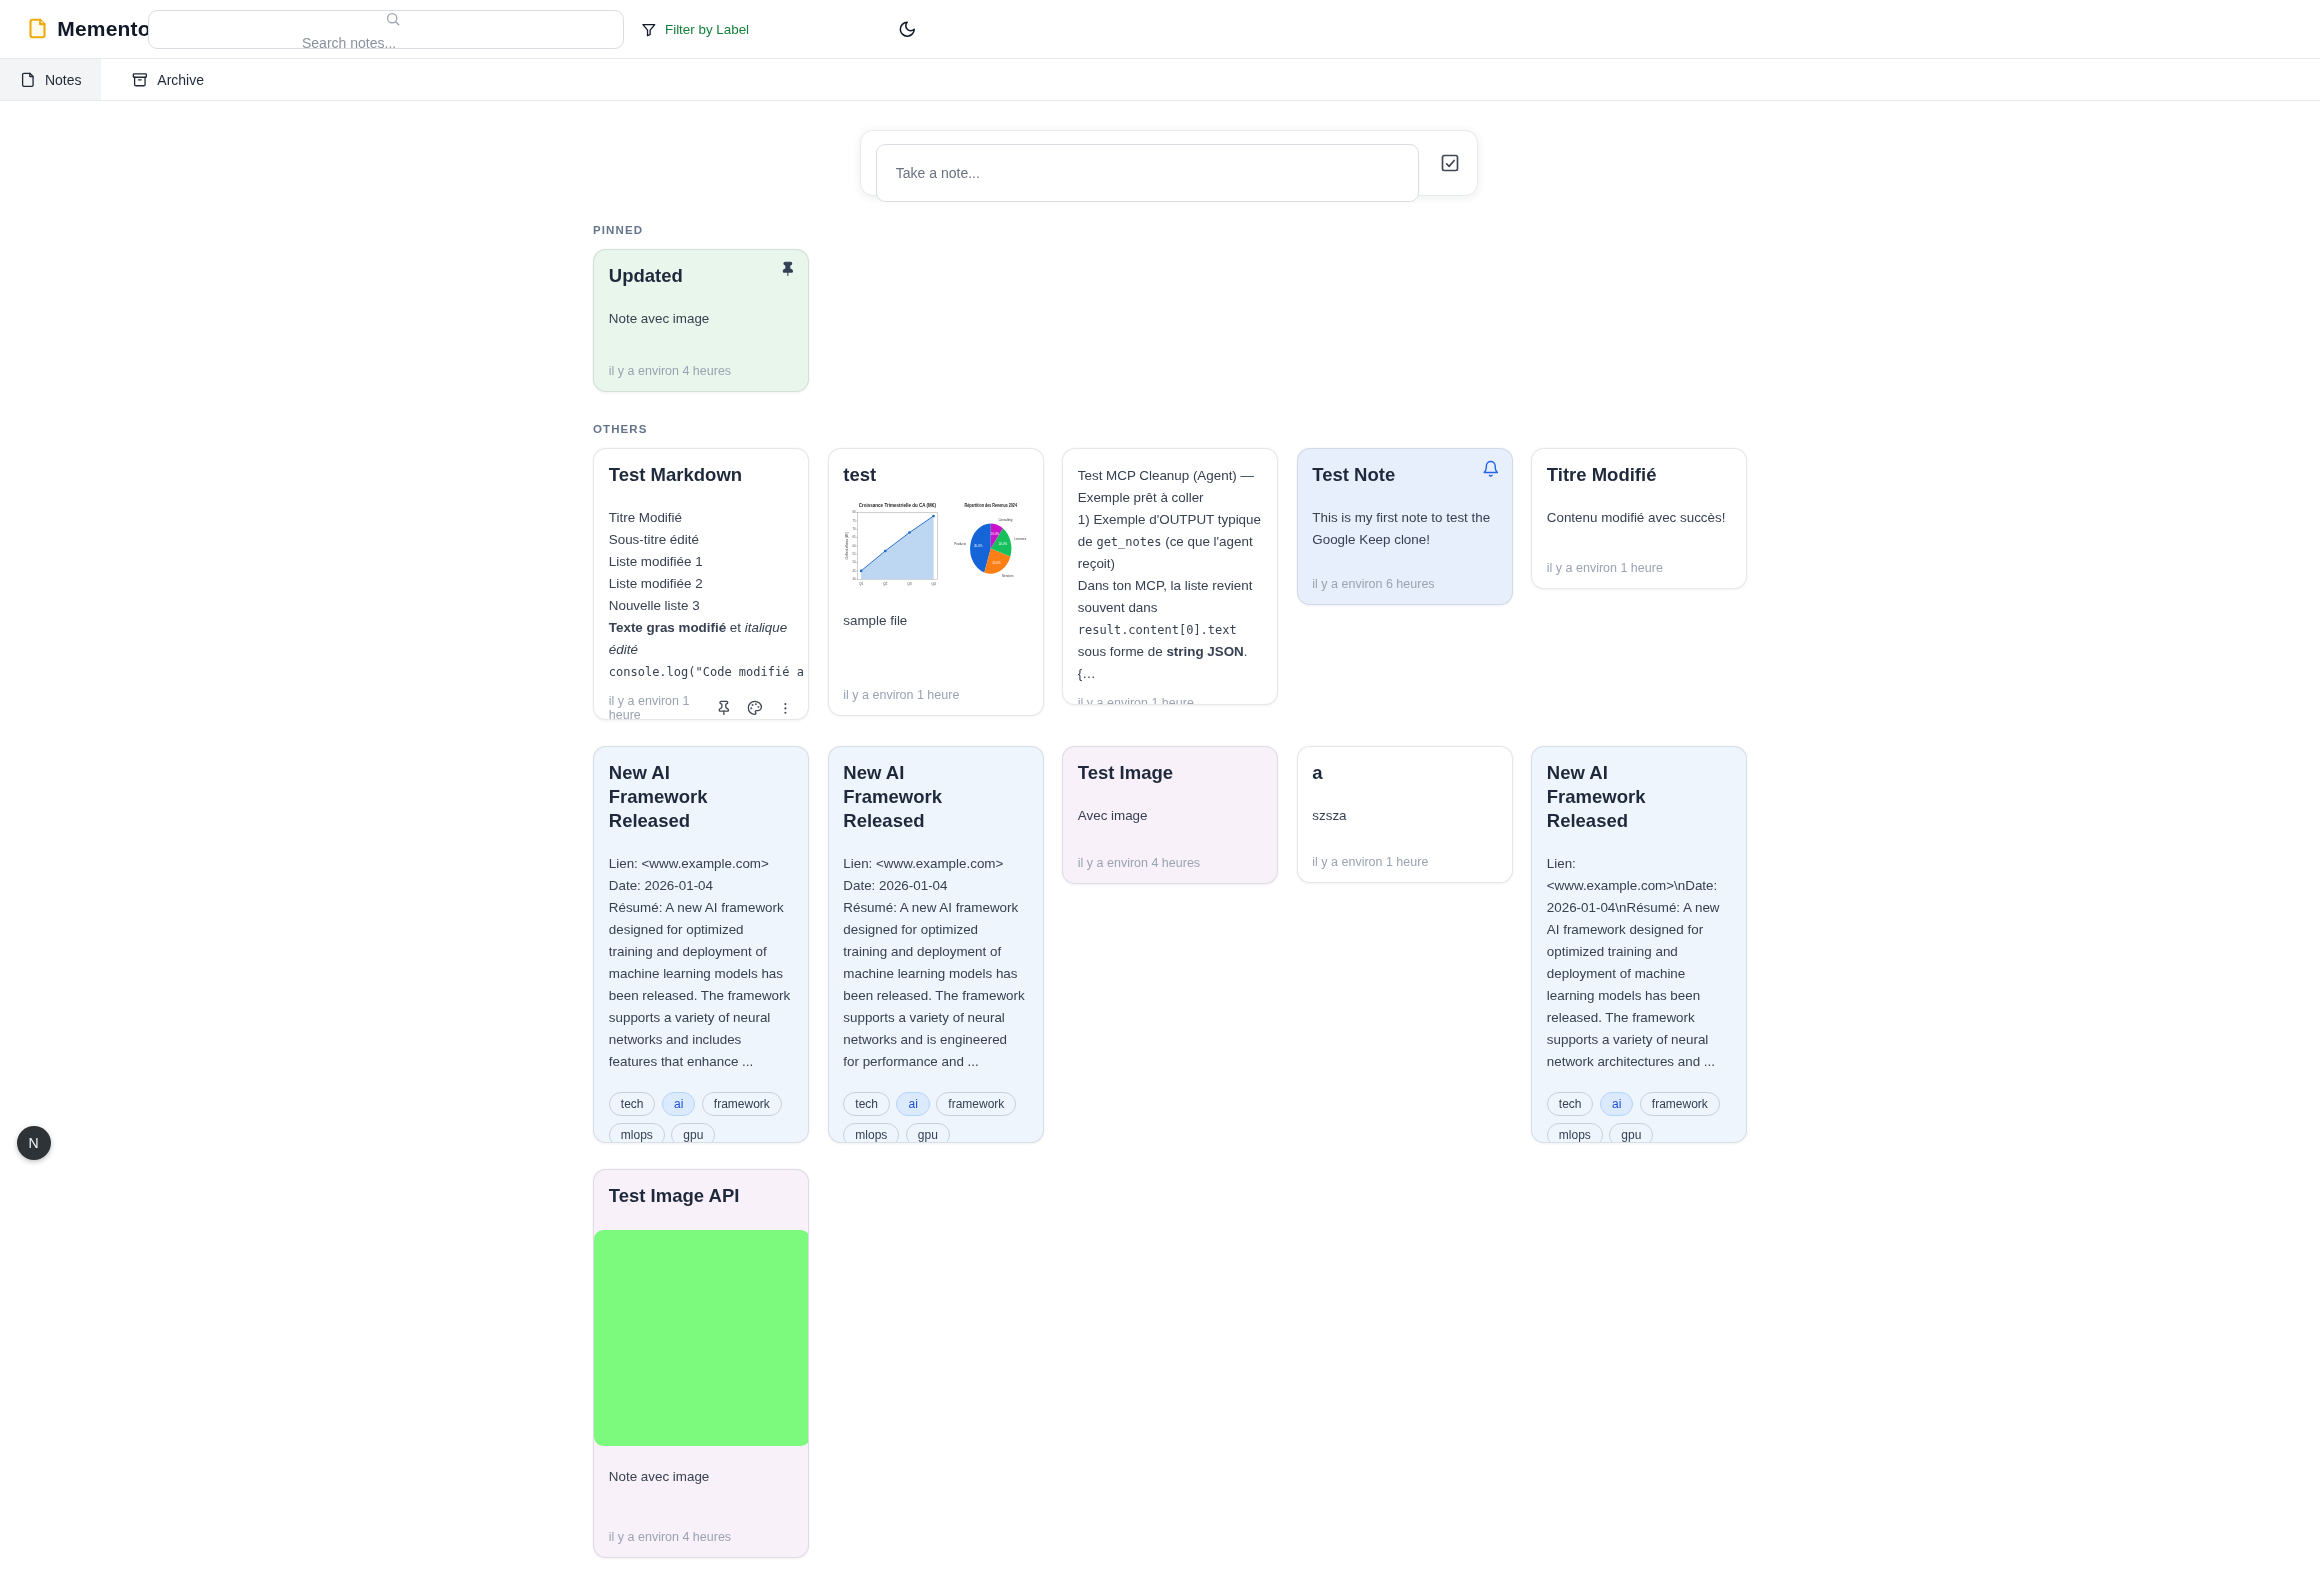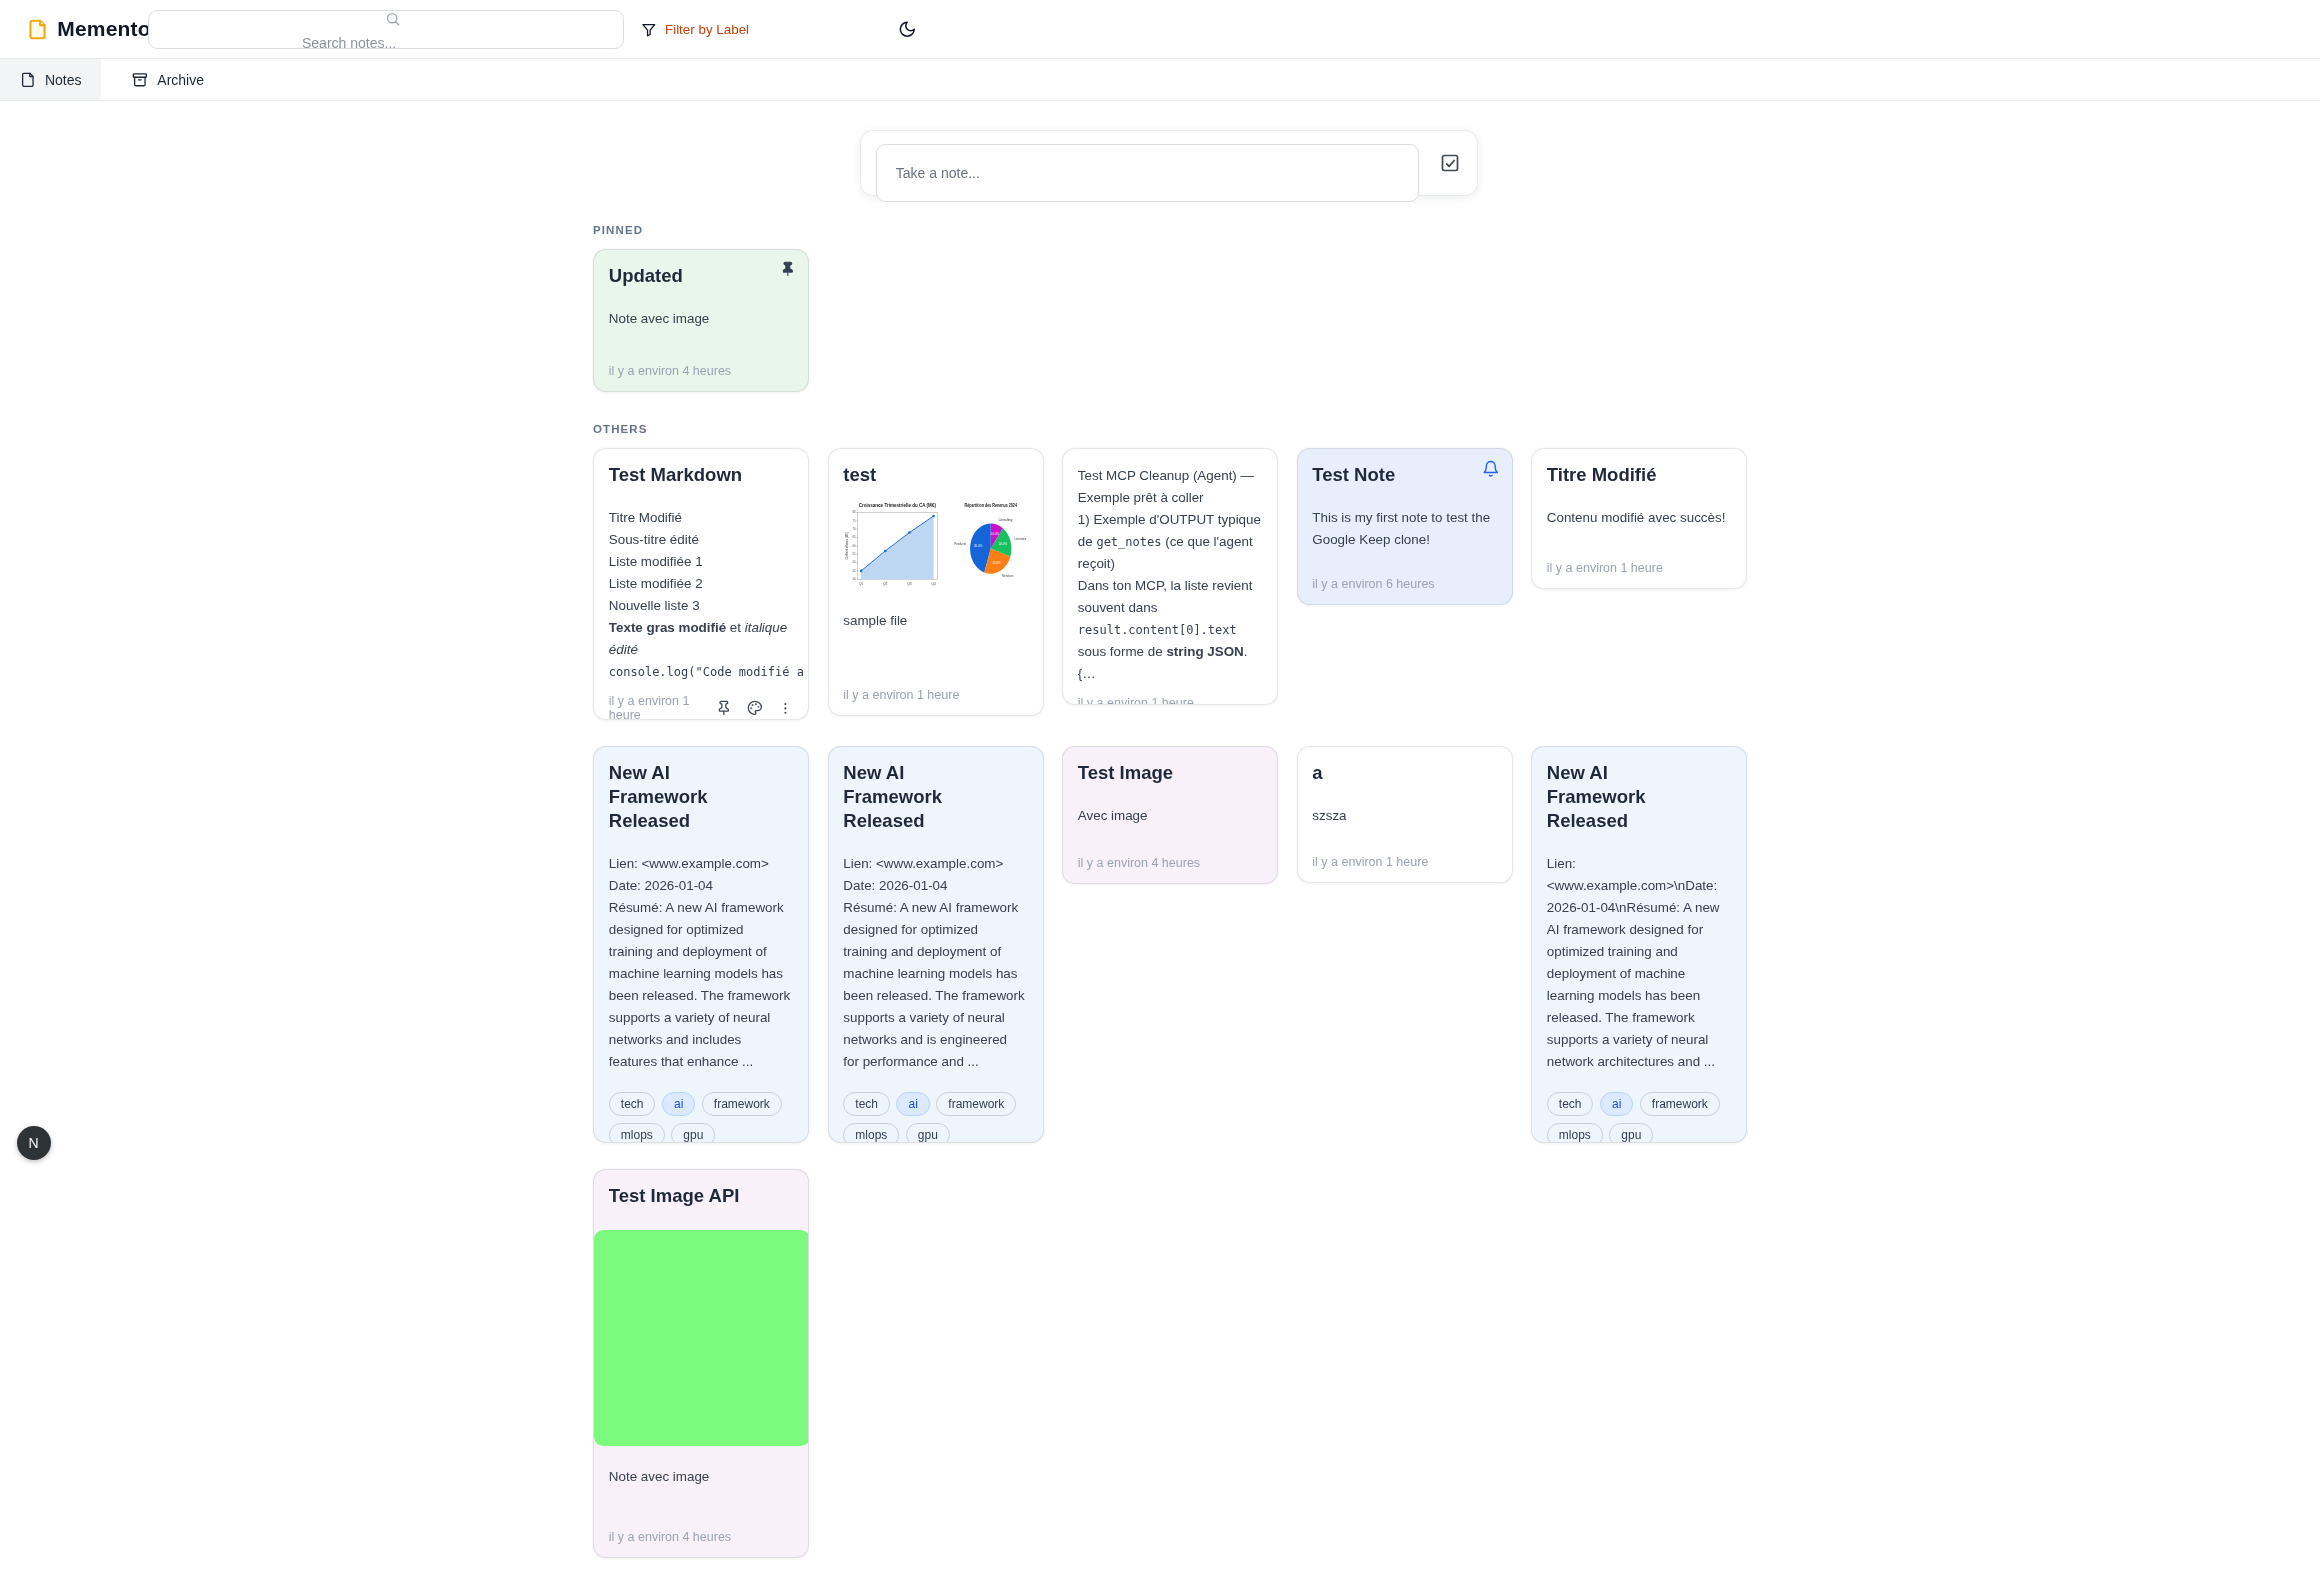--- a/index.html
+++ b/index.html
@@ -8,36 +8,36 @@
     position:relative; width:2320px; height:1594px; overflow:hidden;
     background:#ffffff; color:#1f2937;
     font-family:"Liberation Sans","DejaVu Sans",sans-serif;
   }
   
   .header {
     position:absolute; top:0; left:0; width:100%; height:59px;
     background:#fff; border-bottom:0.9px solid #e7eaee;
     display:flex; align-items:center;
   }
-  .logo-wrap { display:flex; align-items:flex-end; gap:9.2px; margin-left:27px; }
+  .logo-wrap { display:flex; align-items:flex-start; gap:9.2px; margin-left:27px; }
   .logo-icon svg { display:block; }
   .app-title { font-size:21px; font-weight:bold; color:#111827; letter-spacing:0.2px; }
   .search-box {
     position:absolute; left:148px; top:10px; width:476px; height:39px;
     border:0.9px solid #d9dde2; border-radius:9.2px; background:#fff;
     display:flex; align-items:center; padding-left:13px; gap:8.3px;flex-direction:column;
   }
   .search-box input {
     border:none; outline:none; flex:1; font-size:14px; color:#374151;
     font-family:inherit; background:transparent;
   }
   .search-box input::placeholder { color:#8b929c; }
   .hdr-right { position:absolute; right:auto; left:641px; top:0; height:59px; display:flex; align-items:center; gap:31px; }
   .filter-btn { display:flex; align-items:center; gap:8.3px; cursor:pointer; }
-  .filter-btn span { font-size:13.4px; font-weight:500; color:#c2410c;text-align:center; }
+  .filter-btn span { font-size:13.4px; font-weight:500; color:#15803d;text-align:center; }
   .theme-btn { display:flex; align-items:center; cursor:pointer; }
   
   .tabbar {
     position:absolute; top:59px; left:0; width:100%; height:42px;
     background:#fff; border-bottom:0.9px solid #e7eaee; display:flex;
   }
   .tab { display:flex; align-items:center; gap:9.2px; padding:0 20px; cursor:pointer; height:100%; }
   .tab span { font-size:14px; font-weight:500; color:#1f2937; }
   .tab.active { background:#f3f4f5; }
   

